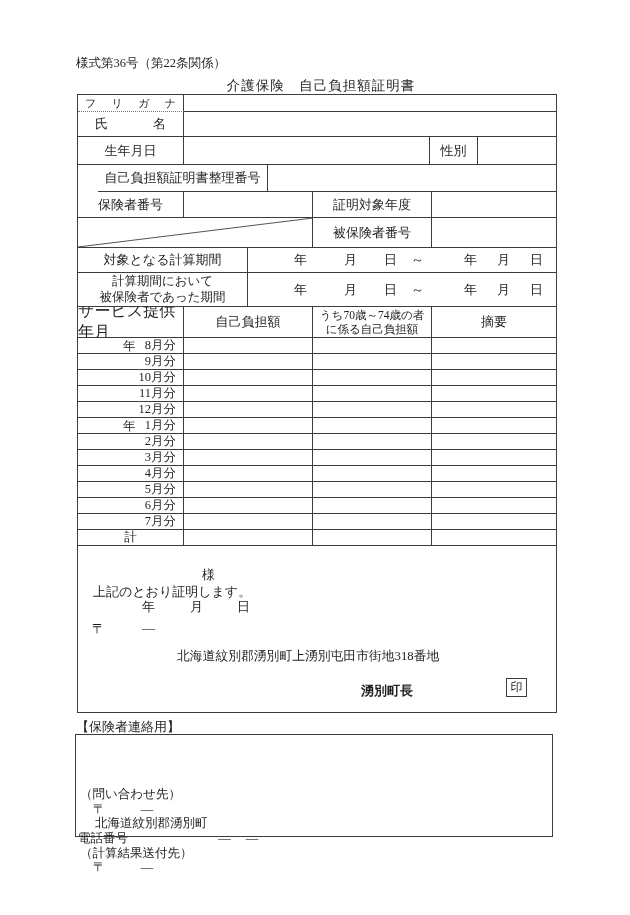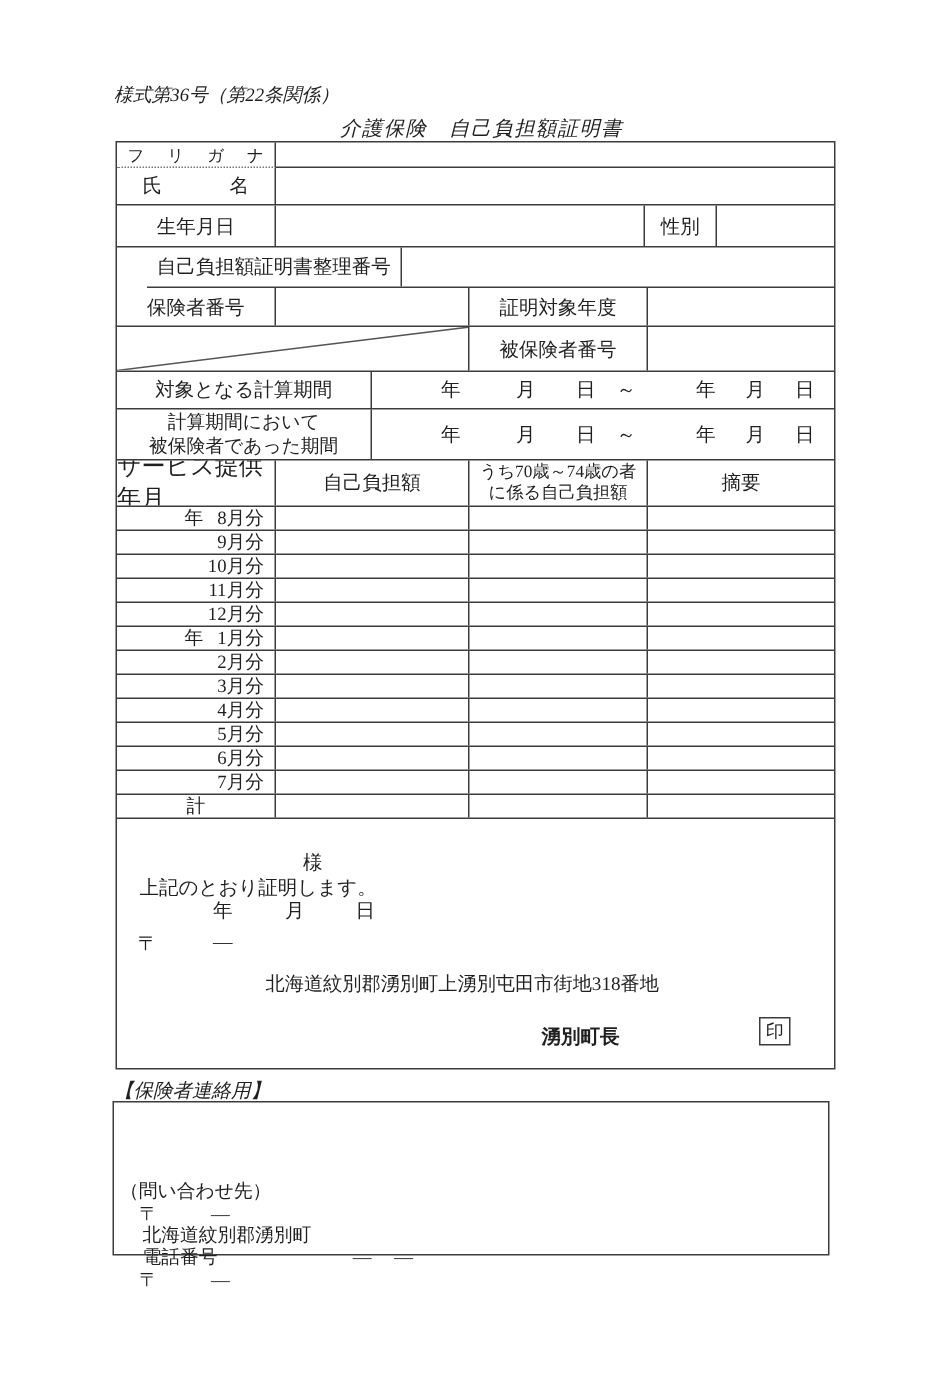--- a/index.html
+++ b/index.html
@@ -4,21 +4,21 @@
 <style>
   html,body { margin:0; padding:0; }
   body {
     width:630px; height:915px;
     background:#ffffff;
     font-family:"Liberation Serif","DejaVu Serif",serif;
     color:#1f1f1f;
     position:relative;
     overflow:hidden;
   }
-  .abs { position:absolute;font-style:italic; }
+  .abs { position:absolute; }
 
   
   .form-code { left:76px; top:55px; font-size:12.5px; }
   .doc-title { left:12px; right:0; top:77px; text-align:center; font-size:13.5px; letter-spacing:1px; }
 
   
   .tbl {
     left:77px; top:94px; width:480px; height:619px;
     border:1px solid #3c3c3c; box-sizing:border-box;
     display:flex; flex-direction:column;
@@ -316,21 +316,22 @@
 <div class="abs contact-title">【保険者連絡用】</div>
 
 <div class="contact-box">
   <div class="c-line" style="padding-left:4px;margin-top:46px;">（問い合わせ先）</div>
   <div class="c-line">
     <span style="margin-left:17px;">〒</span>
     <span style="margin-left:32px;">―</span>
   </div>
   <div class="c-line" style="padding-left:19px;">北海道紋別郡湧別町</div>
   <div class="c-line">
-    <span style="margin-left:19px;">電話番号</span>
+    <span style="margin-left:2px;">電話番号</span>
     <span style="margin-left:87px;">―</span>
     <span style="margin-left:12px;">―</span>
   </div>
+  <div class="c-line" style="padding-left:4px;">（計算結果送付先）</div>
   <div class="c-line">
     <span style="margin-left:17px;">〒</span>
     <span style="margin-left:32px;">―</span>
   </div>
 </div>
 
 </body></html>

